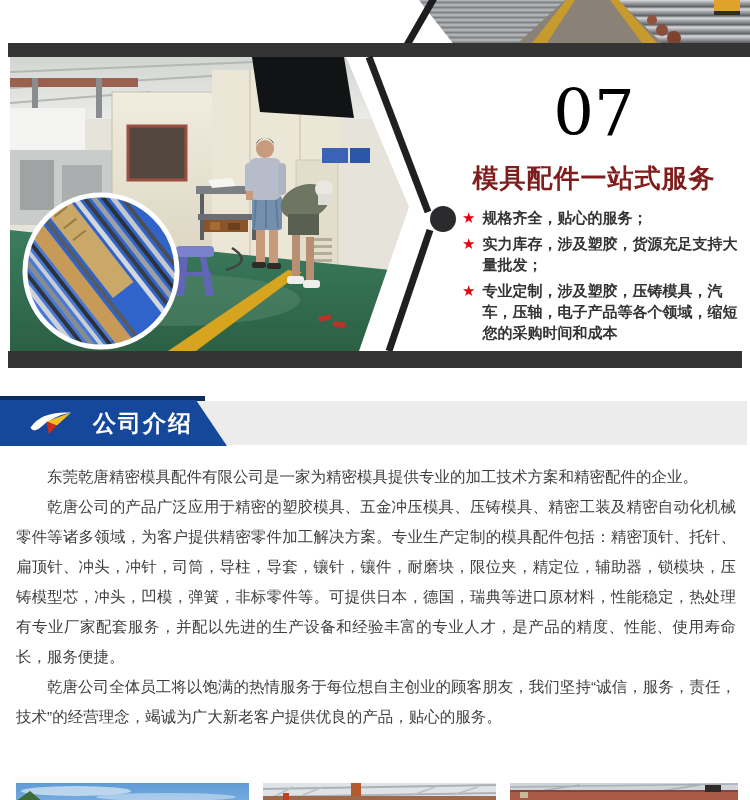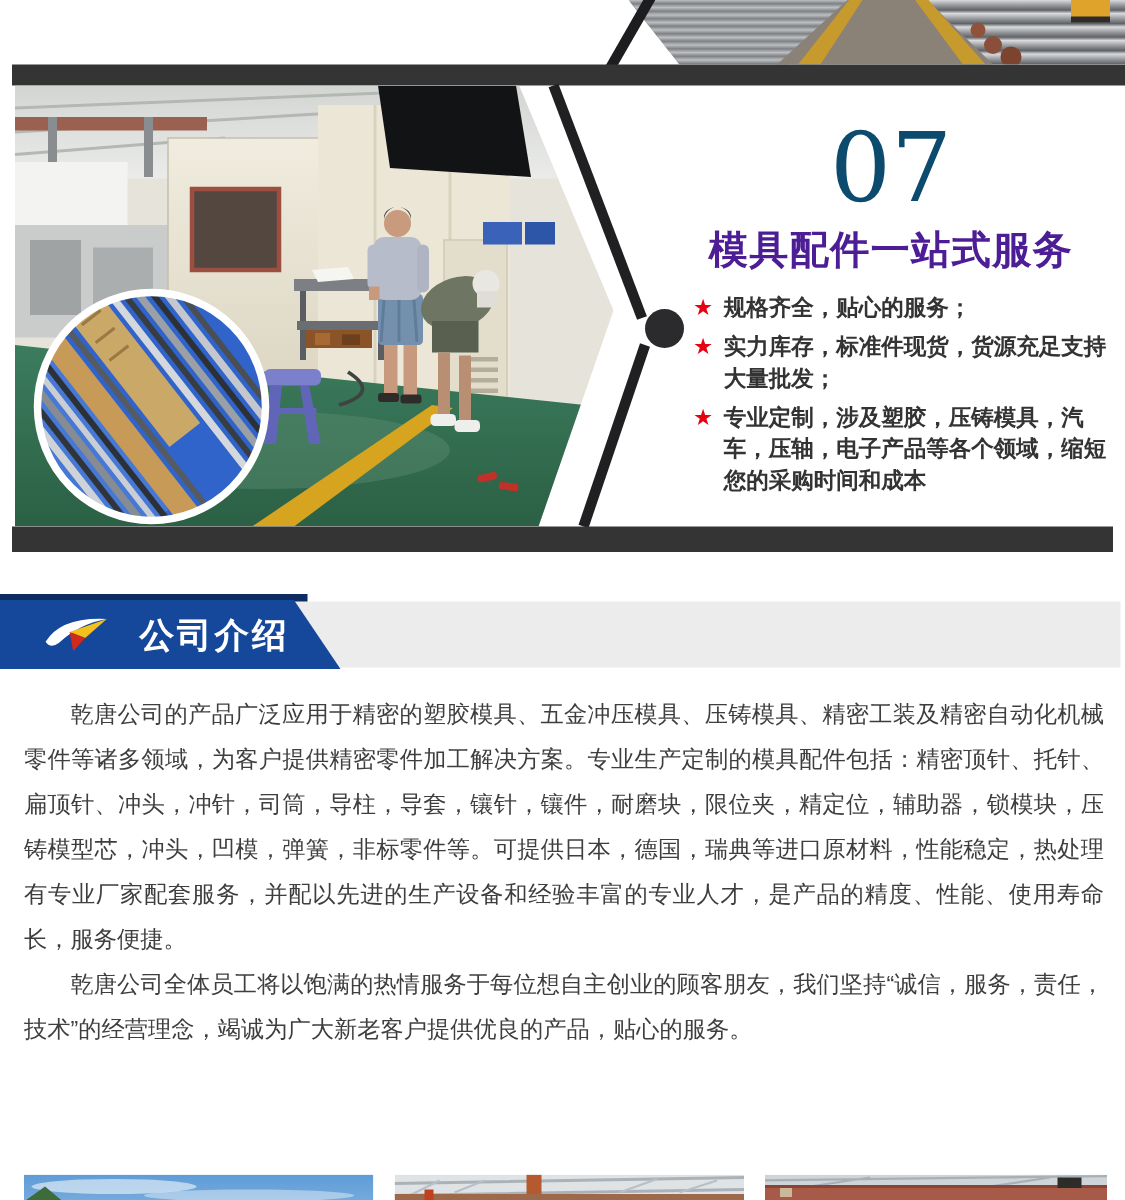--- a/index.html
+++ b/index.html
@@ -12,25 +12,25 @@
 
   
   .hero-art{left:0;top:0;width:750px;height:370px;}
 
   .hero-text{
     left:440px;top:78px;width:308px;
     text-align:center;color:#141414;
   }
   .hero-number{
     font-family:"DejaVu Serif","Liberation Serif",serif;
-    font-size:64px;line-height:70px;color:#0c4a6e;font-weight:400;
+    font-size:64px;line-height:70px;color:#000000;font-weight:400;
   }
   .hero-title{
-    font-size:26px;line-height:32px;font-weight:800;letter-spacing:1px;color:#4c1d95;
-    margin-top:2px;
+    font-size:26px;line-height:32px;font-weight:800;letter-spacing:1px;color:#7f1d1d;
+    margin-top:14px;
   }
   .hero-bullets{
     margin:13px 0 0 22px;text-align:left;
   }
   .bullet-row{
     display:flex;align-items:flex-start;gap:7px;
     font-size:15px;font-weight:bold;color:#333333;
     line-height:21px;margin-bottom:5px;
   }
   .bullet-star{color:#e60012;font-size:15px;line-height:21px;flex:0 0 auto;}
@@ -226,40 +226,41 @@
 <div class="abs hero-text">
   <div class="hero-number">07</div>
   <div class="hero-title">模具配件一站式服务</div>
   <div class="hero-bullets">
     <div class="bullet-row">
       <span class="bullet-star">★</span>
       <span>规格齐全，贴心的服务；</span>
     </div>
     <div class="bullet-row">
       <span class="bullet-star">★</span>
-      <span>实力库存，标准件现货，货源充足支持大量批发；</span>
+      <span>实力库存，涉及塑胶，货源充足支持大量批发；</span>
     </div>
     <div class="bullet-row">
       <span class="bullet-star">★</span>
       <span>专业定制，涉及塑胶，压铸模具，汽车，压轴，电子产品等各个领域，缩短您的采购时间和成本</span>
     </div>
   </div>
 </div>
 
 <div class="abs gray-strip"></div>
 <div class="abs navy-edge"></div>
 <div class="abs blue-banner"></div>
 <svg class="abs banner-logo" viewBox="0 0 60 40" xmlns="http://www.w3.org/2000/svg">
   <path d="M3,26 Q16,5 54,7 Q31,11 14,27 Q7,32 3,26 Z" fill="#ffffff"></path>
   <path d="M54,7 L36,23 L23,18 Z" fill="#f3c01c"></path>
   <path d="M23,18 L36,23 L26,34 Z" fill="#cf2a1b"></path>
 </svg>
 <div class="abs banner-title">公司介绍</div>
 
 <div class="abs intro-text">
+  <p>东莞乾唐精密模具配件有限公司是一家为精密模具提供专业的加工技术方案和精密配件的企业。</p>
   <p>乾唐公司的产品广泛应用于精密的塑胶模具、五金冲压模具、压铸模具、精密工装及精密自动化机械零件等诸多领域，为客户提供精密零件加工解决方案。专业生产定制的模具配件包括：精密顶针、托针、扁顶针、冲头，冲针，司筒，导柱，导套，镶针，镶件，耐磨块，限位夹，精定位，辅助器，锁模块，压铸模型芯，冲头，凹模，弹簧，非标零件等。可提供日本，德国，瑞典等进口原材料，性能稳定，热处理有专业厂家配套服务，并配以先进的生产设备和经验丰富的专业人才，是产品的精度、性能、使用寿命长，服务便捷。</p>
   <p>乾唐公司全体员工将以饱满的热情服务于每位想自主创业的顾客朋友，我们坚持“诚信，服务，责任，技术”的经营理念，竭诚为广大新老客户提供优良的产品，贴心的服务。</p>
 </div>
 
 <div class="abs gallery-item" style="left:16px;width:233px;">
   <svg width="233" height="60" viewBox="0 0 233 60" xmlns="http://www.w3.org/2000/svg">
     <defs>
         <linearGradient id="skyG" x1="0" y1="0" x2="0" y2="1">
       <stop offset="0" stop-color="#5f9cd6"></stop>
           <stop offset="1" stop-color="#a9cdec"></stop>

